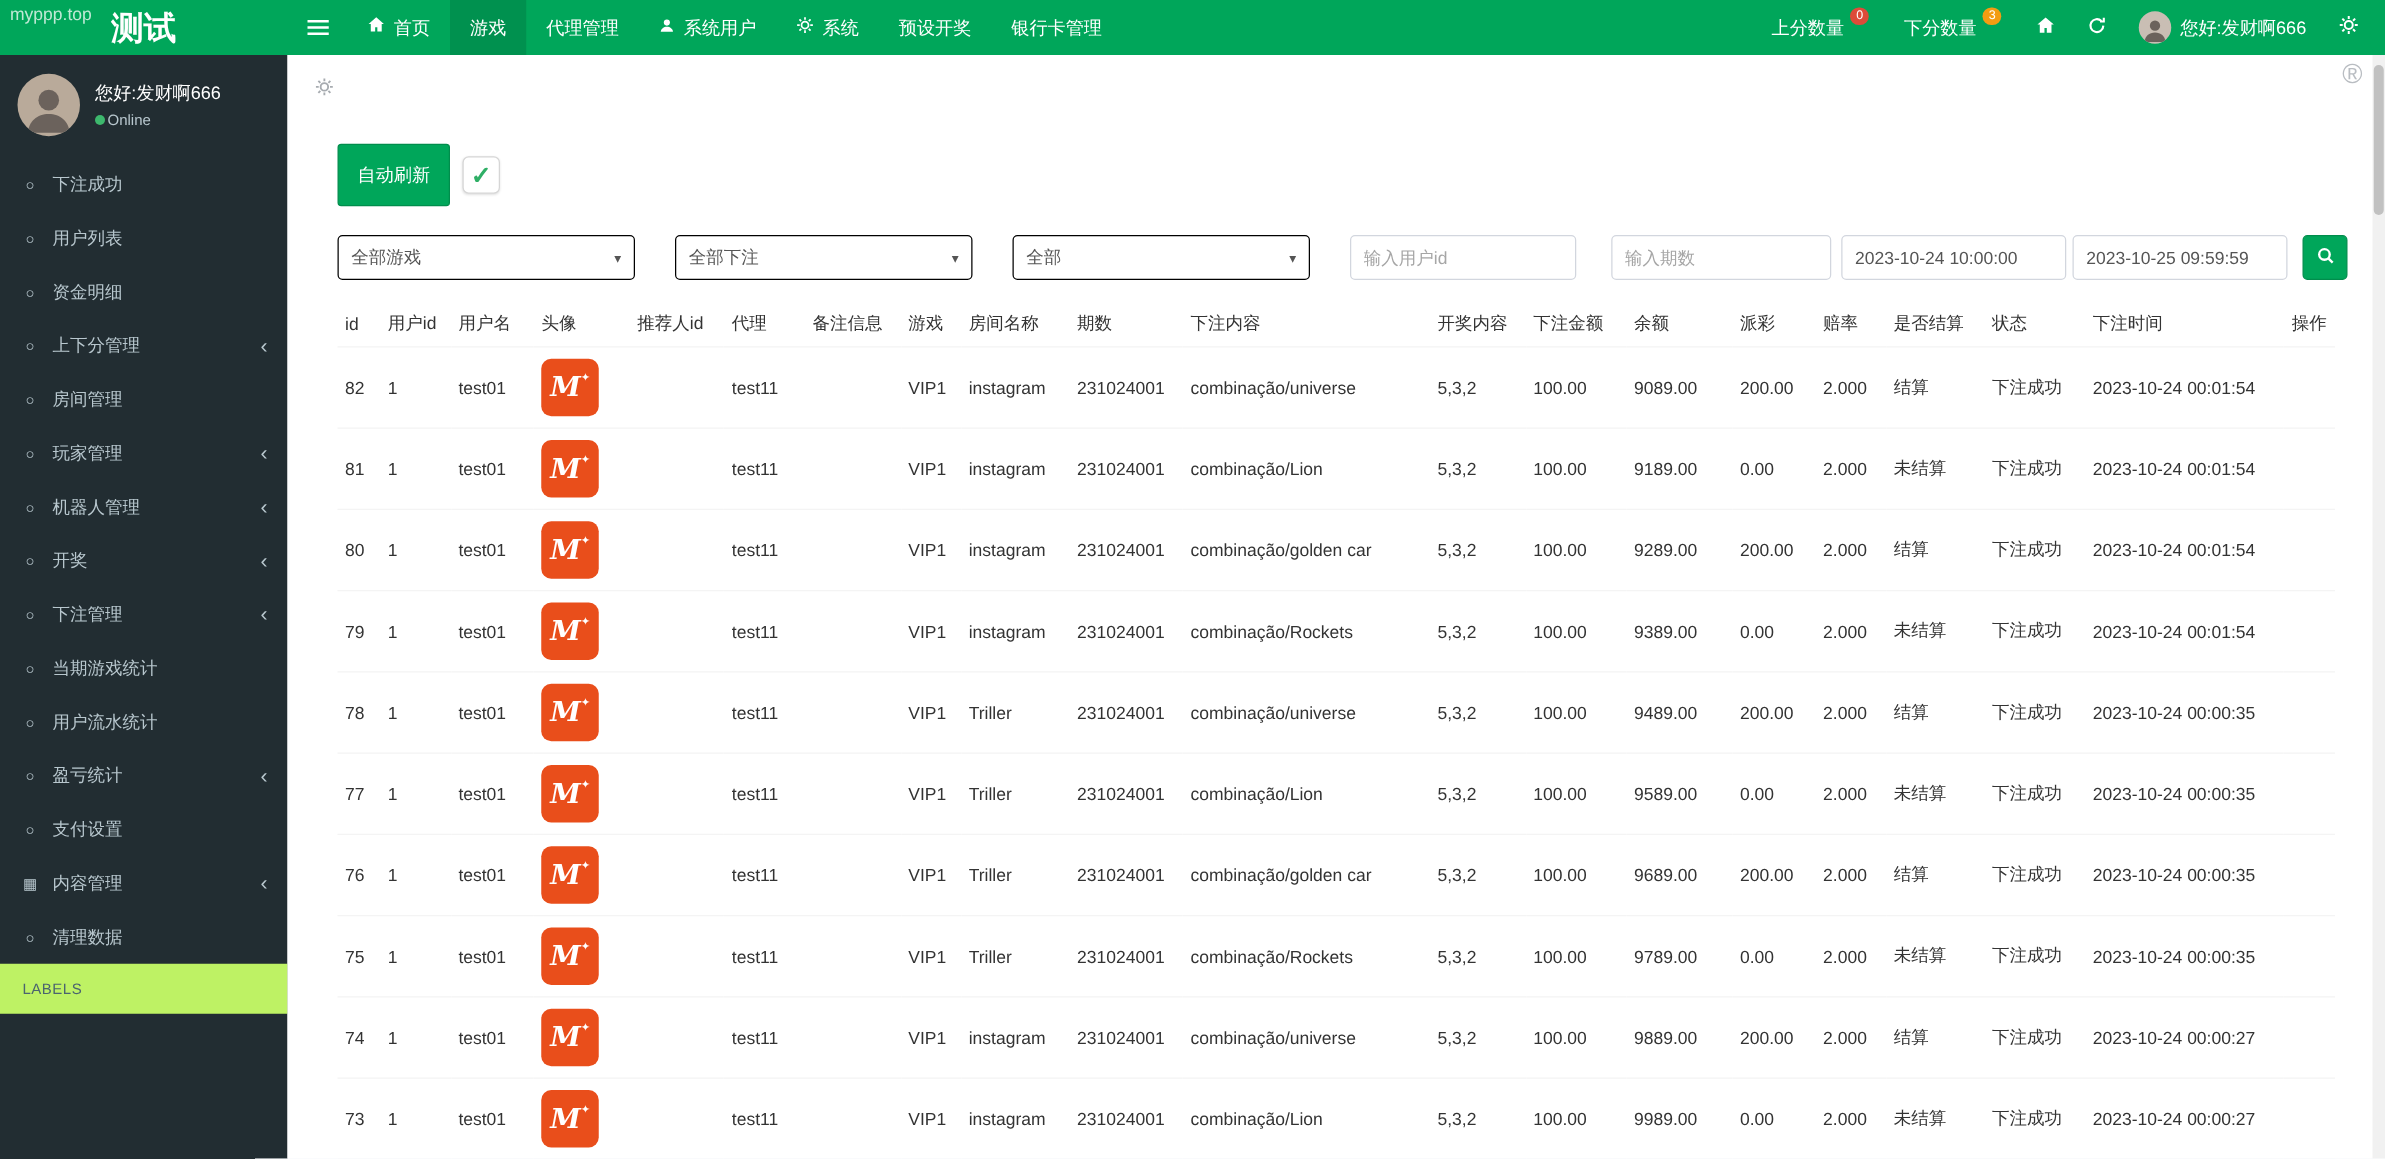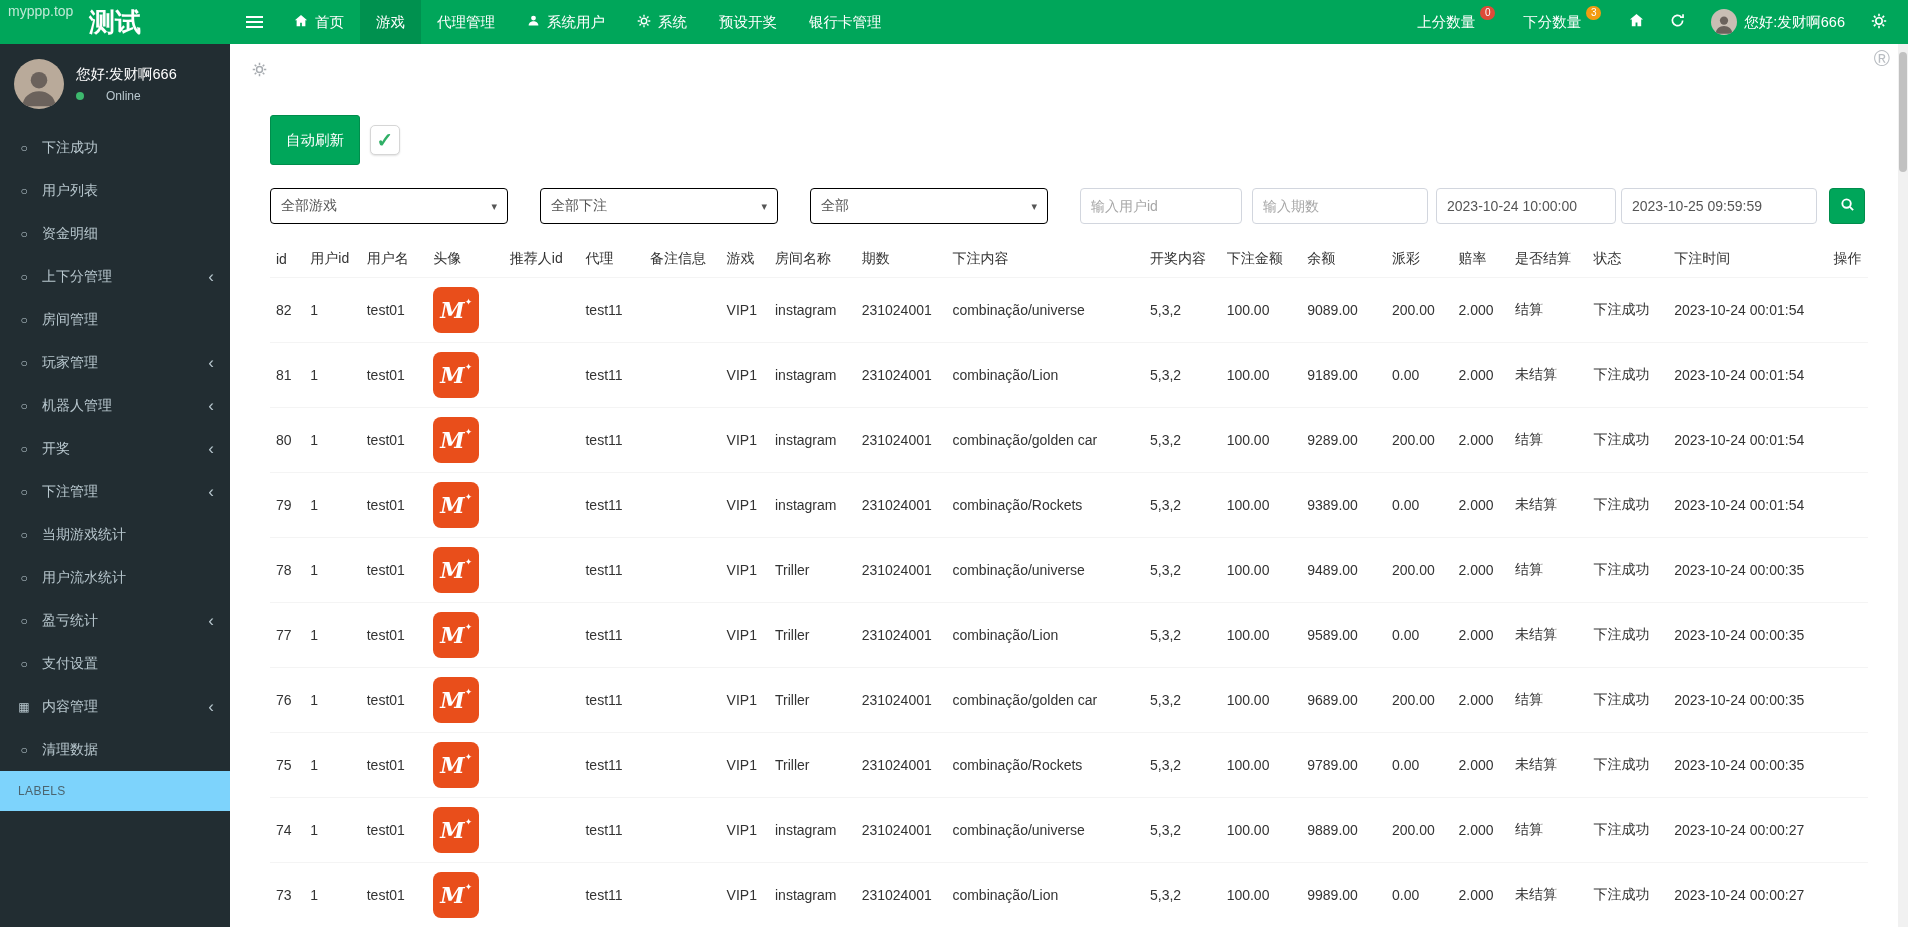--- a/index.html
+++ b/index.html
@@ -32,28 +32,28 @@
                  background:#c9beb4; display:flex; align-items:flex-end; justify-content:center; }
 
   
   .sidebar { position:absolute; top:44px; left:0; bottom:0; width:230px; background:#222d32;
              color:#b8c7ce; }
   .user-panel { display:flex; align-items:center; gap:12px; padding:15px 14px 13px 14px; }
   .user-avatar { width:50px; height:50px; border-radius:50%; overflow:hidden; flex:none;
                  background:#b9aa9a; display:flex; align-items:flex-end; justify-content:center; }
   .user-meta { display:flex; flex-direction:column; gap:5px; }
   .user-name { color:#fff; font-size:14.5px; }
-  .user-status { font-size:12px; color:#b8c7ce; display:flex; align-items:center; gap:22px; }
+  .user-status { font-size:12px; color:#b8c7ce; display:flex; align-items:center; gap:2px; }
   .status-dot { width:8px; height:8px; border-radius:50%; background:#3db86d; display:inline-block; }
   .menu { list-style:none; margin-top:4px; }
   .menu li { display:flex; align-items:center; gap:10px; height:43px; padding:0 16px;
              font-size:14px; cursor:pointer; }
   .menu .mi-icon { width:16px; text-align:center; font-size:12px; flex:none; }
   .menu .chev { margin-left:auto; font-size:17px; line-height:1; color:#b8c7ce; }
-  .labels-header { background:#7dd3fc; color:#4b646f; font-size:12px; padding:13px 18px;
+  .labels-header { background:#bef264; color:#4b646f; font-size:12px; padding:13px 18px;
                    letter-spacing:.4px; }
 
   
   .content { position:absolute; top:44px; left:230px; right:0; bottom:0; background:#fff;
              overflow:hidden; }
   .content-gear { position:absolute; top:18px; left:22px; cursor:pointer; opacity:.75; }
   .registered-mark { position:absolute; top:2px; right:18px; color:#b9bdc2; font-size:22px; }
 
   .refresh-row { margin:71px 0 0 40px; display:flex; align-items:center; gap:10px; }
   .btn-green { background:#00a65a; border:1px solid #008d4c; color:#fff; font-size:14.5px;
@@ -65,24 +65,24 @@
               font-weight:bold; cursor:pointer; }
 
   .filter-row { margin:23px 0 0 40px; display:flex; align-items:center; }
   .select { width:238px; height:36px; border:1px solid #000000; border-radius:4px;
             background:#fff; color:#555; font-size:14px; display:flex; align-items:center;
             justify-content:space-between; padding:0 10px; margin-right:32px; cursor:pointer; }
   .caret { font-size:11px; color:#555; }
   .tinput { height:36px; border:1px solid #d2d6de; border-radius:4px; font-size:14px;
             color:#555; padding:0 10px; font-family:inherit; background:#fff; }
   .tinput::placeholder { color:#a6a6a6; }
-  .in-user { width:162px; margin-right:10px; }
+  .in-user { width:181px; margin-right:28px; }
   .in-period { width:176px; margin-right:8px; }
   .in-date1 { width:180px; margin-right:5px; }
-  .in-date2 { width:196px; margin-right:12px; }
+  .in-date2 { width:172px; margin-right:12px; }
   .search-btn { width:36px; height:36px; background:#00a65a; border:1px solid #008d4c;
                 border-radius:4px; display:flex; align-items:center; justify-content:center;
                 cursor:pointer; }
 
   .table-wrap { margin:16px 40px 0 40px; }
   table { width:100%; border-collapse:collapse; table-layout:fixed; font-size:14px; color:#333; }
   th { text-align:left; font-weight:normal; padding:10px 6px 9px 6px;
        border-bottom:1px solid #f4f4f4; white-space:nowrap; overflow:hidden; }
   td { padding:9px 6px; border-top:1px solid #f4f4f4; white-space:nowrap; overflow:hidden;
        vertical-align:middle; }

